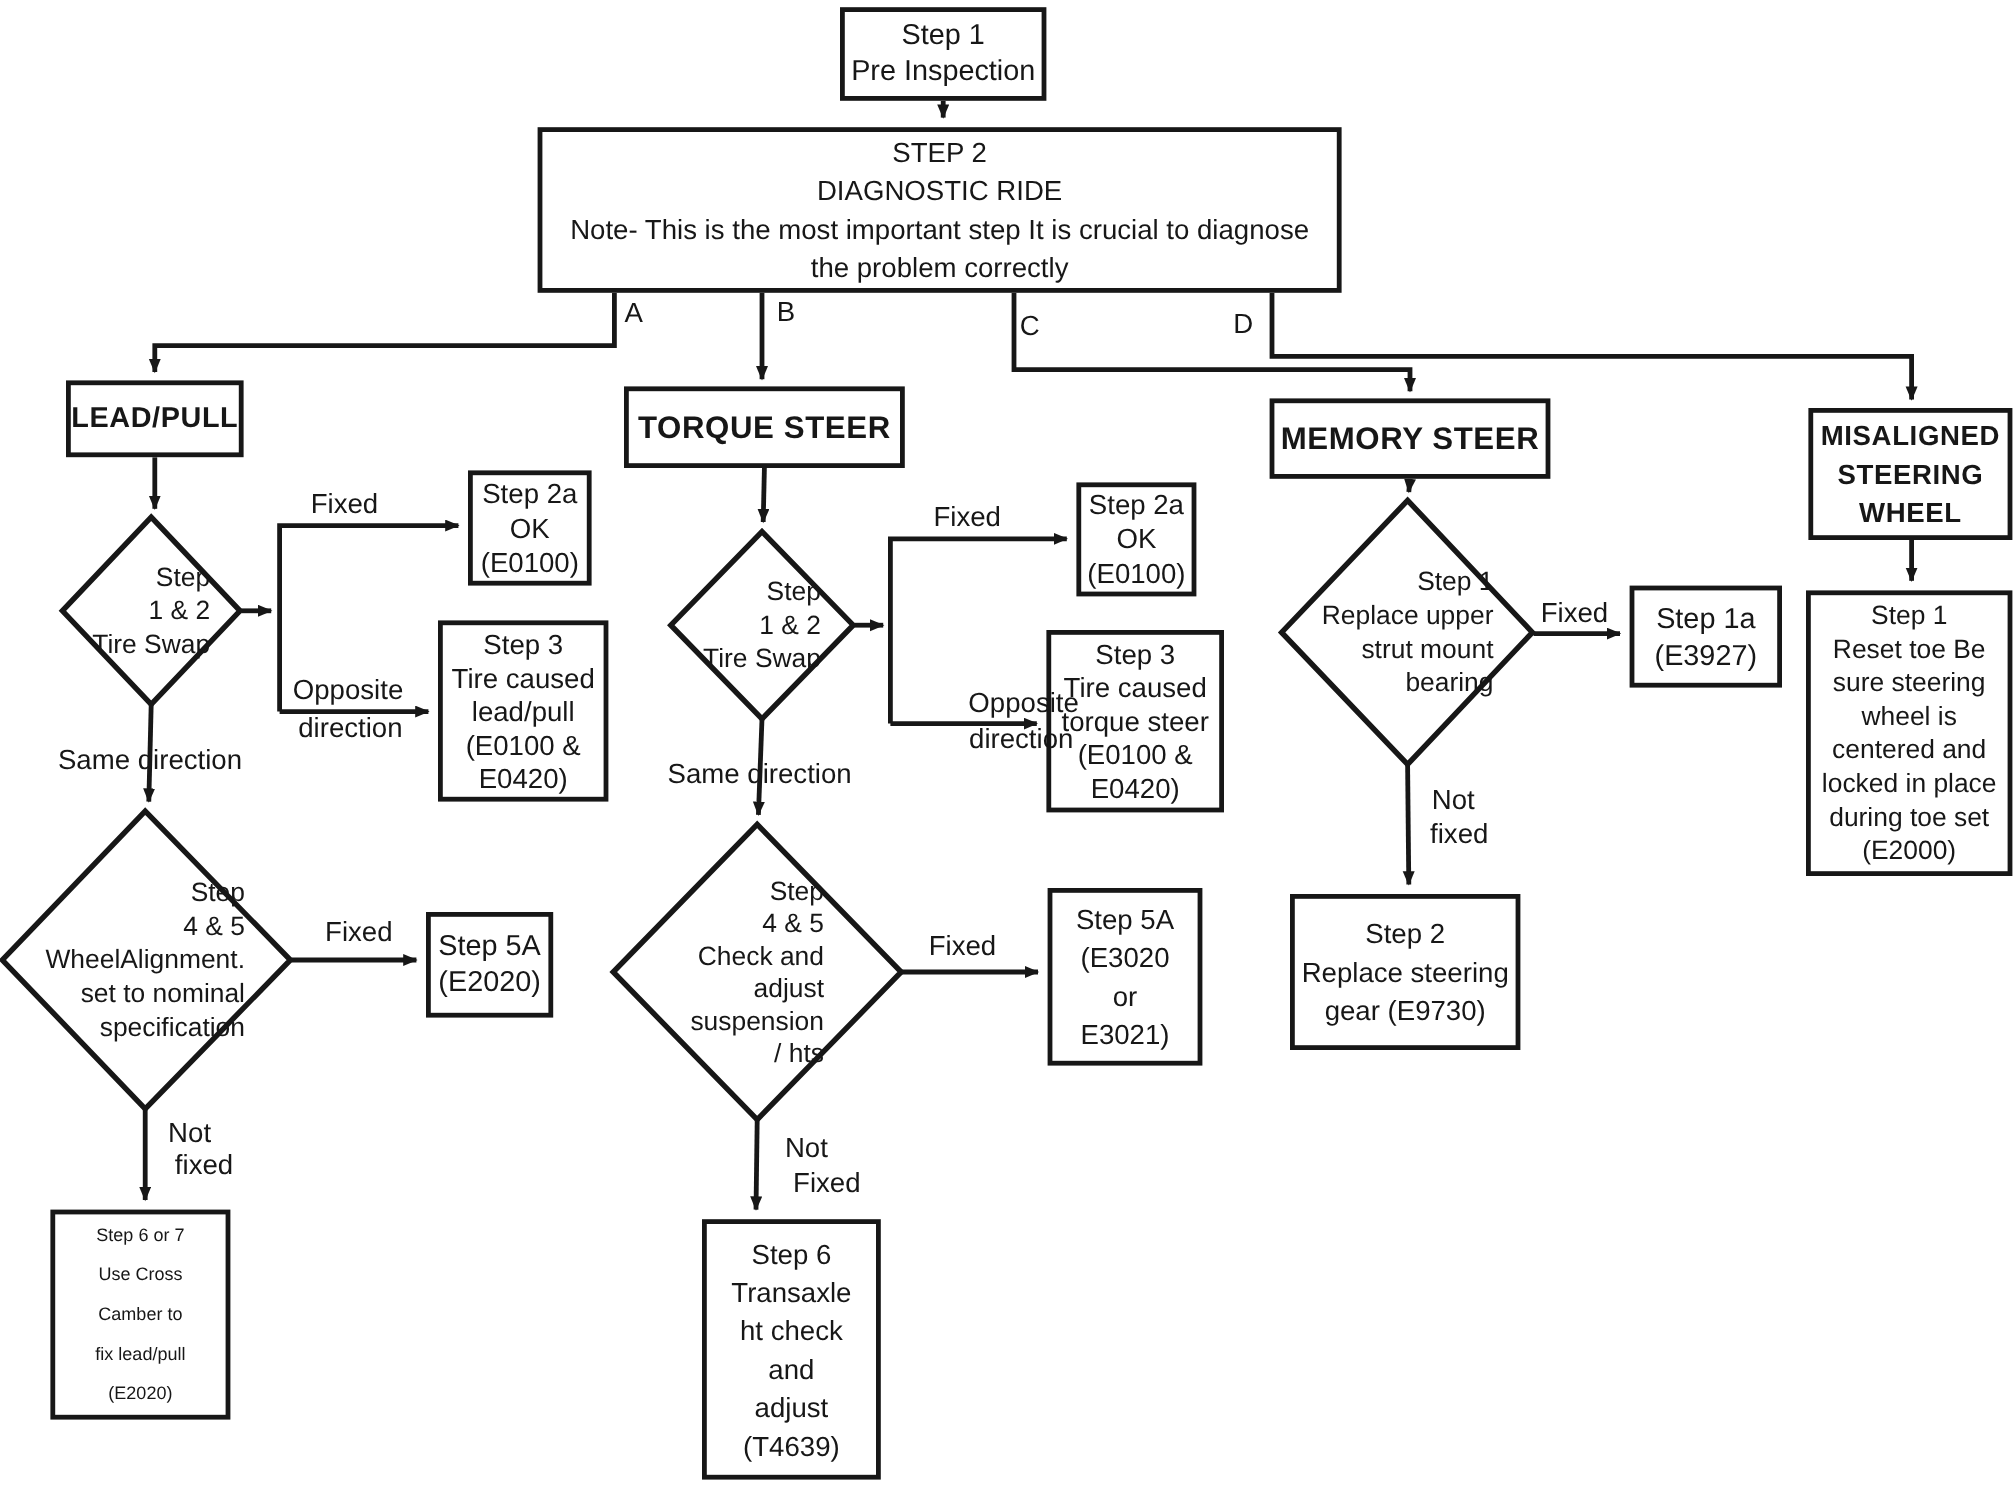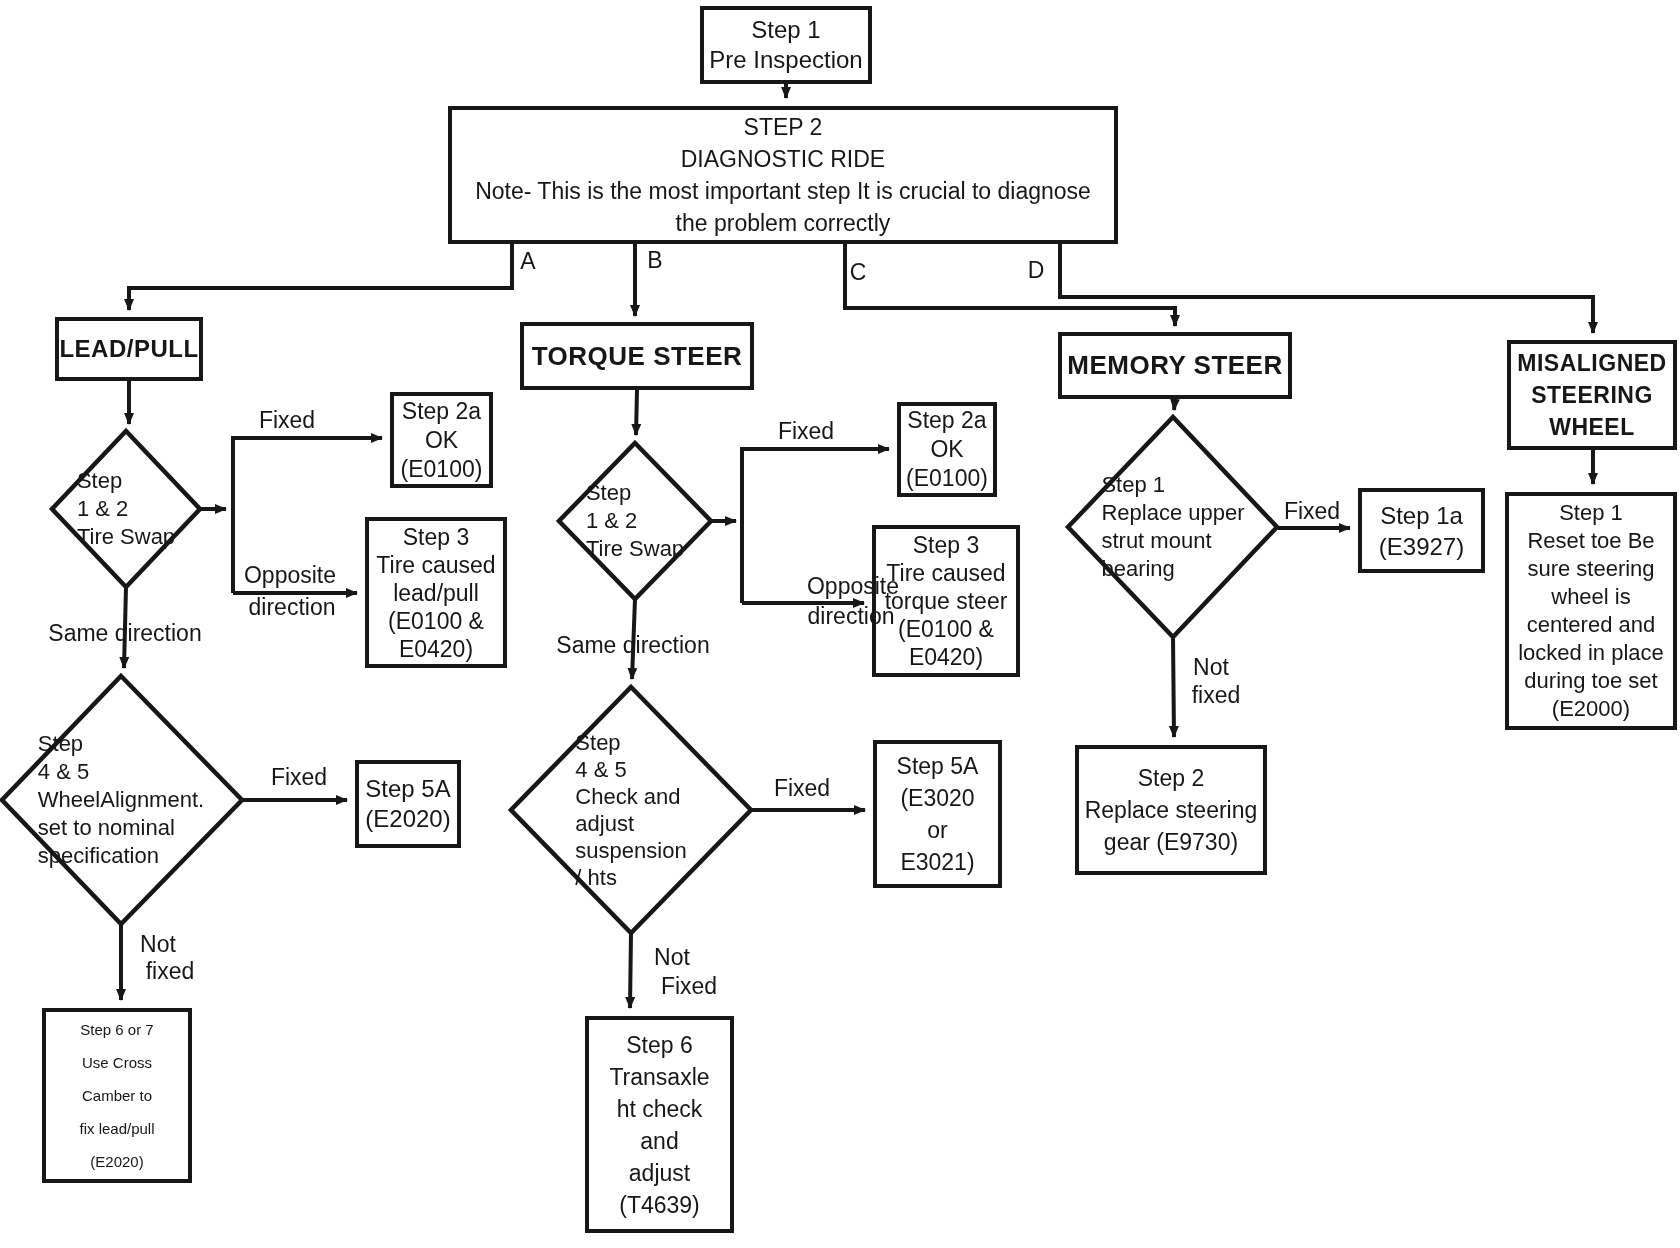--- a/index.html
+++ b/index.html
@@ -11,21 +11,21 @@
   #wires { position:absolute; left:0; top:0; width:1680px; height:1248px; }
   .edge { stroke:var(--ink); stroke-width:4; fill:none; }
   .diamond { fill:var(--paper); stroke:var(--ink); stroke-width:4.5; }
   #arr path { fill:var(--ink); }
   .node {
     position:absolute; box-sizing:border-box; border:4px solid var(--ink);
     background:var(--paper); display:flex; align-items:center; justify-content:center;
     text-align:center; padding:1px;
   }
   .dtext {
-    position:absolute; transform:translate(-50%,-50%); text-align:left; white-space:nowrap;
+    position:absolute; transform:translate(-50%,-50%); text-align:right; white-space:nowrap;
   }
   .elabel {
     position:absolute; transform:translate(-50%,-50%); font-size:23px; white-space:nowrap;
   }
   .caps { font-weight:700; letter-spacing:0.5px; }
 </style>
 </head>
 <body>
 
 <div id="canvas">

